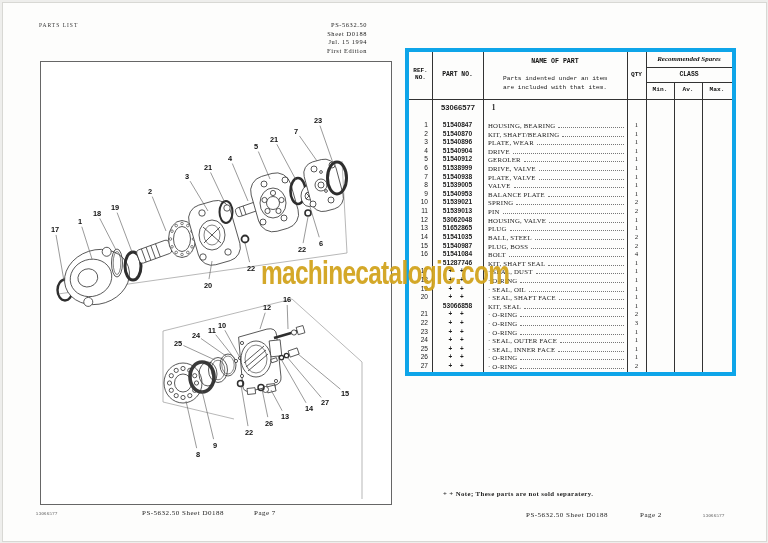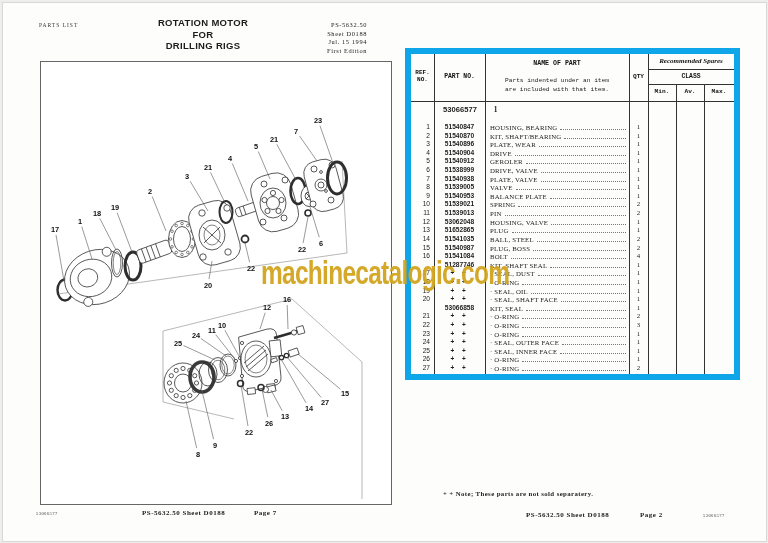--- a/index.html
+++ b/index.html
@@ -18,21 +18,21 @@
   #parts ellipse,#parts circle,#parts rect,#parts path,#parts line{vector-effect:non-scaling-stroke;}
   #callouts text{font-family:"Liberation Sans",sans-serif;font-weight:bold;font-size:7.4px;fill:#111;text-anchor:middle;}
   #callouts line{stroke:#555;stroke-width:.6;}
 
   
   .watermark{position:absolute;left:258px;top:250px;z-index:60;
              font-family:"Liberation Sans",sans-serif;font-weight:bold;font-size:34px;letter-spacing:-1px;
              transform:scaleX(.72);transform-origin:left top;opacity:.95;pointer-events:none;white-space:nowrap;}
 
   
-  .tbl{position:absolute;left:402px;top:45px;width:323px;height:320px;border:6px solid #0ea5e9;background:transparent;font-size:6.8px;}
+  .tbl{position:absolute;left:402px;top:45px;width:323px;height:320px;border:4px solid #0ea5e9;background:transparent;font-size:6.8px;}
   .vline{position:absolute;top:0;bottom:0;width:1px;background:#333;}
   .vline.short{top:30px;}
   .hline{position:absolute;height:1px;background:#333;}
   .hcell{position:absolute;text-align:center;font-family:"Liberation Mono",monospace;font-weight:bold;color:#111;}
   .hsub{font-family:"Liberation Mono",monospace;font-weight:normal;font-size:6.2px;color:#222;}
   .spares{font-family:"Liberation Serif",serif;font-style:italic;font-weight:bold;font-size:7px;}
   .motor-row{position:absolute;left:0;top:47px;width:323px;height:22px;display:flex;}
   .motor-row .mpart{width:52px;margin-left:23px;text-align:center;font-family:"Liberation Sans",sans-serif;font-weight:bold;font-size:7.6px;padding-top:4px;}
   .motor-row .mname{width:144px;text-align:center;font-weight:bold;font-size:7.4px;line-height:9px;padding-top:2px;}
   .motor-row .mname .sub2{font-weight:normal;font-size:6.6px;}
@@ -42,35 +42,30 @@
   .c-ref{width:23px;text-align:right;padding-right:4px;box-sizing:border-box;font-family:"Liberation Sans",sans-serif;font-size:6.6px;}
   .c-part{width:51px;text-align:center;font-family:"Liberation Sans",sans-serif;font-weight:bold;font-size:6.6px;}
   .trow.sub .c-part{font-weight:bold;letter-spacing:3px;font-size:6.4px;}
   .c-name{flex:0 0 144px;display:flex;align-items:baseline;padding-left:5px;box-sizing:border-box;overflow:hidden;}
   .c-name .nm{font-size:6.8px;letter-spacing:.2px;}
   .c-name .ldr{flex:1;border-bottom:1px dotted #777;margin:0 3px 2px 3px;height:6px;}
   .c-qty{width:19px;text-align:center;font-size:6.8px;}
   .c-min{width:28px;} .c-av{width:28px;} .c-max{width:30px;}
 
   
-  .ftr{position:absolute;font-size:7px;font-weight:bold;letter-spacing:.5px;color:#222;}
+  .ftr{position:absolute;font-size:7px;font-weight:normal;letter-spacing:.5px;color:#222;}
   .ftr-tiny{position:absolute;font-size:4.6px;letter-spacing:.4px;color:#444;}
   .note{position:absolute;left:440px;top:487px;font-size:6.8px;font-weight:bold;letter-spacing:.4px;color:#222;}
 </style>
 </head>
 <body>
 
 <div class="page">
 
   <div class="hdr-left">PARTS LIST</div>
-  <div class="hdr-title">
-    <div>ROTATION MOTOR</div>
-    <div>FOR</div>
-    <div>DRILLING RIGS</div>
-  </div>
   <div class="hdr-right">
     <div>PS-5632.50</div>
     <div>Sheet D0188</div>
     <div>Jul. 15 1994</div>
     <div>First Edition</div>
   </div>
 
   <div class="diagram">
     <svg width="352" height="444" viewBox="0 0 352 444">
       <rect x="0.5" y="0.5" width="351" height="443" fill="#fff" stroke="#666" stroke-width="1"></rect>

